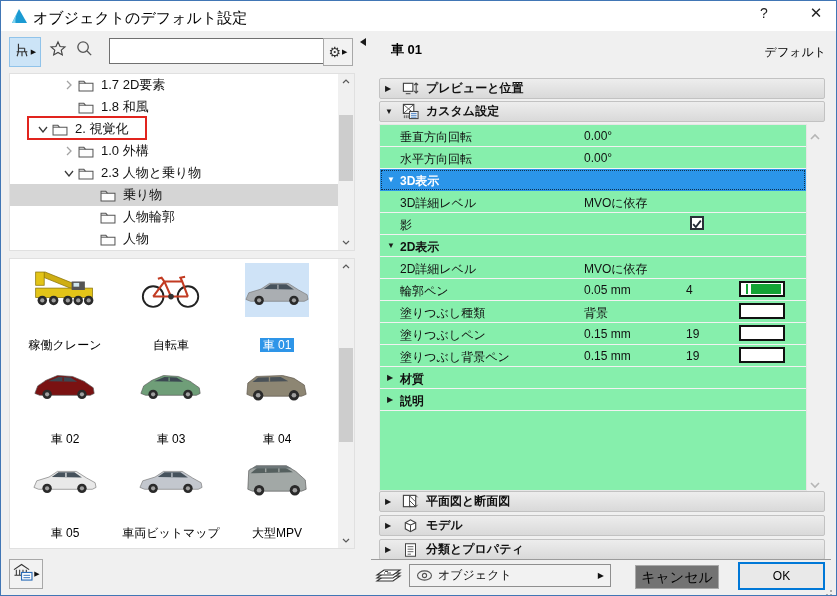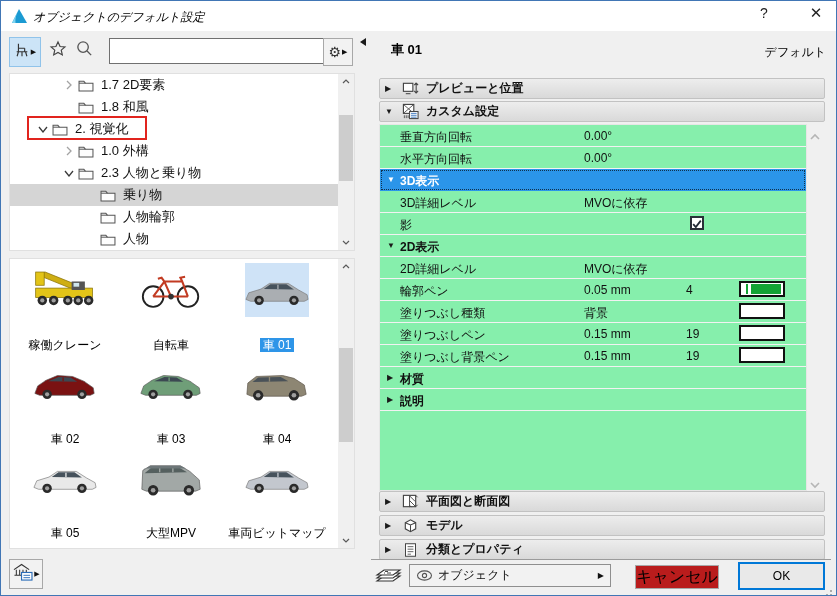--- a/index.html
+++ b/index.html
@@ -1,21 +1,21 @@
 <!DOCTYPE html>
 <html><head>
 <meta charset="utf-8">
 <style>
   html,body{margin:0;padding:0;}
   body{width:837px;height:596px;font-family:"Liberation Sans","DejaVu Sans",sans-serif;-webkit-font-smoothing:antialiased;}
   .abs{position:absolute;}
   #window{position:absolute;left:0;top:0;width:835px;height:594px;border:1px solid #4176b5;background:#f0f0f0;overflow:hidden;}
   
   #titlebar{position:absolute;left:0;top:0;width:100%;height:30px;background:#ffffff;}
-  #titlebar .title{position:absolute;left:32px;top:8px;font-size:12px;color:#000;font-style:italic;}
+  #titlebar .title{position:absolute;left:32px;top:8px;font-size:15px;color:#000;}
   #app-logo{position:absolute;left:10px;top:7px;width:17px;height:16px;}
   #btn-help{position:absolute;left:748px;top:4px;width:30px;height:22px;text-align:center;font-size:14px;color:#222;cursor:default;}
   #btn-close{position:absolute;left:800px;top:3px;width:30px;height:24px;text-align:center;font-size:15px;color:#222;cursor:default;}
   
   .toolbtn{position:absolute;top:36px;width:30px;height:28px;display:flex;align-items:center;justify-content:center;}
   #btn-view{left:8px;background:#cce4f7;border:1px solid #90c3ea;}
   #btn-fav{left:42px;}
   #search-glyph{left:74px;position:absolute;top:38px;}
   #search-input{position:absolute;left:108px;top:37px;width:208px;height:24px;border:1px solid #707070;background:#fff;font-size:12px;padding:0 4px;box-sizing:content-box;}
   #btn-gear{position:absolute;left:322px;top:37px;width:28px;height:26px;border:1px solid #a8a8a8;background:#f2f2f2;display:flex;align-items:center;justify-content:center;font-size:14px;color:#333;}
@@ -69,21 +69,21 @@
   .swatch .pfill{position:absolute;left:10px;top:1px;right:2px;bottom:1px;background:#12a334;}
   .checkbox{position:absolute;left:310px;top:3px;width:14px;height:14px;border:2px solid #2a2f38;background:#fff;box-sizing:border-box;}
   .list-chevron{position:absolute;left:808px;width:14px;height:10px;}
   
   #footer-divider{position:absolute;left:370px;top:558px;width:460px;height:1px;background:#9b9b9b;}
   #layers-icon{position:absolute;left:374px;top:564px;}
   #element-combo{position:absolute;left:408px;top:563px;width:202px;height:23px;border:1px solid #8f8f8f;background:#f2f2f2;box-sizing:border-box;display:flex;align-items:center;}
   #element-combo .eye{margin:0 5px 0 6px;display:inline-flex;}
   #element-combo .clabel{font-size:12px;color:#111;flex:1;}
   #element-combo .carrow{font-size:8px;color:#111;margin-right:6px;}
-  #btn-cancel{position:absolute;left:634px;top:564px;width:84px;height:24px;border:1px solid #a8a8a8;background:#b91c1c;font-size:16px;text-align:center;line-height:22px;box-sizing:border-box;}
+  #btn-cancel{position:absolute;left:634px;top:564px;width:84px;height:24px;border:1px solid #a8a8a8;background:#737373;font-size:14px;text-align:center;line-height:22px;box-sizing:border-box;}
   #btn-ok{position:absolute;left:737px;top:561px;width:87px;height:28px;border:2px solid #0078d7;background:#e9e9e9;font-size:12px;text-align:center;line-height:24px;box-sizing:border-box;}
   #resize-grip{position:absolute;left:822px;top:584px;width:10px;height:9px;}
 </style>
 </head>
 <body>
 
 <div id="window">
   <div id="titlebar">
     <span id="app-logo">
       <svg viewBox="0 0 17 16" width="17" height="16">
@@ -332,46 +332,46 @@
     <circle cx="15" cy="28" r="5" fill="#2a2a2a"></circle>
               <circle cx="15" cy="28" r="2.25" fill="#9f9f9f"></circle>
               <circle cx="52" cy="28" r="5" fill="#2a2a2a"></circle>
               <circle cx="52" cy="28" r="2.25" fill="#9f9f9f"></circle>
             </svg>
           </div>
           <div class="thumb-label"><span>車 05</span></div>
         </div>
         <div class="thumb">
           <div class="thumb-img">
+            <svg viewBox="0 0 68 34" width="64" height="36">
+    <path d="M1 27 L4 20 L17 16 L26 10 L46 10 L57 17 L66 22 L67 27 L63 29 L6 29 Z" fill="#c3c7ce" stroke="#777" stroke-width="0.7"></path>
+    <path d="M20 16 L27 11 L44 11 L52 16.5 Z" fill="#46525c"></path>
+              <path d="M35 11.5 V16" stroke="#c3c7ce" stroke-width="1.4"></path>
+    <circle cx="15" cy="28" r="5" fill="#2a2a2a"></circle>
+              <circle cx="15" cy="28" r="2.25" fill="#9f9f9f"></circle>
+              <circle cx="52" cy="28" r="5" fill="#2a2a2a"></circle>
+              <circle cx="52" cy="28" r="2.25" fill="#9f9f9f"></circle>
+            </svg>
+          </div>
+          <div class="thumb-label"><span>車両ビットマップ</span></div>
+        </div>
+        <div class="thumb">
+          <div class="thumb-img">
             <svg viewBox="0 0 68 40" width="64" height="42">
     <path d="M3 32 L4 12 L12 7 L44 7 L54 13 L64 22 L65 32 L60 34 L8 34 Z" fill="#a2a8a6" stroke="#555" stroke-width="0.7"></path>
     <path d="M6 15 L13 9 L43 9 L51 14 Z" fill="#55605f"></path>
               <path d="M22 9 V14 M36 9 V14" stroke="#a2a8a6" stroke-width="1.4"></path>
     <path d="M4 12 L12 7 L44 7 L50 10 L6 10 Z" fill="#6d7678"></path>
     <circle cx="15" cy="33" r="5.5" fill="#2a2a2a"></circle>
               <circle cx="15" cy="33" r="2.475" fill="#9f9f9f"></circle>
               <circle cx="53" cy="33" r="5.5" fill="#2a2a2a"></circle>
               <circle cx="53" cy="33" r="2.475" fill="#9f9f9f"></circle>
             </svg>
           </div>
           <div class="thumb-label"><span>大型MPV</span></div>
-        </div>
-        <div class="thumb">
-          <div class="thumb-img">
-            <svg viewBox="0 0 68 34" width="64" height="36">
-    <path d="M1 27 L4 20 L17 16 L26 10 L46 10 L57 17 L66 22 L67 27 L63 29 L6 29 Z" fill="#c3c7ce" stroke="#777" stroke-width="0.7"></path>
-    <path d="M20 16 L27 11 L44 11 L52 16.5 Z" fill="#46525c"></path>
-              <path d="M35 11.5 V16" stroke="#c3c7ce" stroke-width="1.4"></path>
-    <circle cx="15" cy="28" r="5" fill="#2a2a2a"></circle>
-              <circle cx="15" cy="28" r="2.25" fill="#9f9f9f"></circle>
-              <circle cx="52" cy="28" r="5" fill="#2a2a2a"></circle>
-              <circle cx="52" cy="28" r="2.25" fill="#9f9f9f"></circle>
-            </svg>
-          </div>
-          <div class="thumb-label"><span>車両ビットマップ</span></div>
         </div>
       </div>
     <div class="vscroll" style="left:328px;top:0;height:289px;">
       <div class="vs-arrow" style="top:0;">
           <svg width="8" height="5" viewBox="0 0 8 5">
             <path d="M1 4 L4 1 7 4" stroke="#5a5a5a" fill="none" stroke-width="1.2"></path>
           </svg>
         </div>
       <div class="vs-thumb" style="top:89px;height:94px;"></div>
       <div class="vs-arrow" style="bottom:0;">

